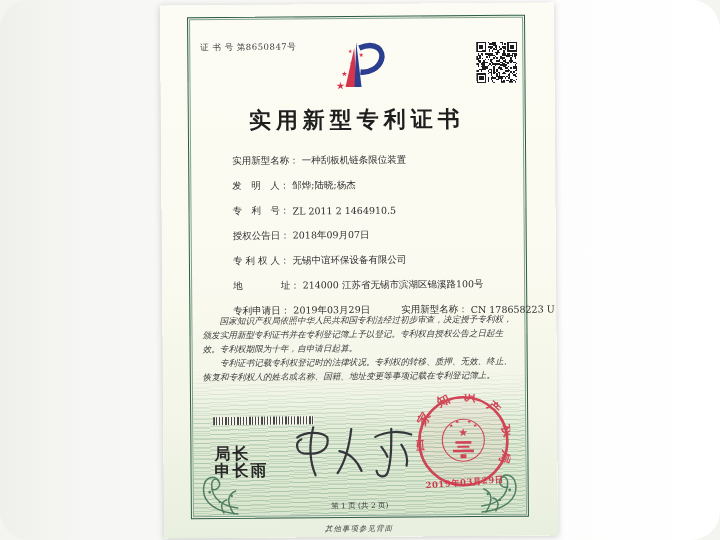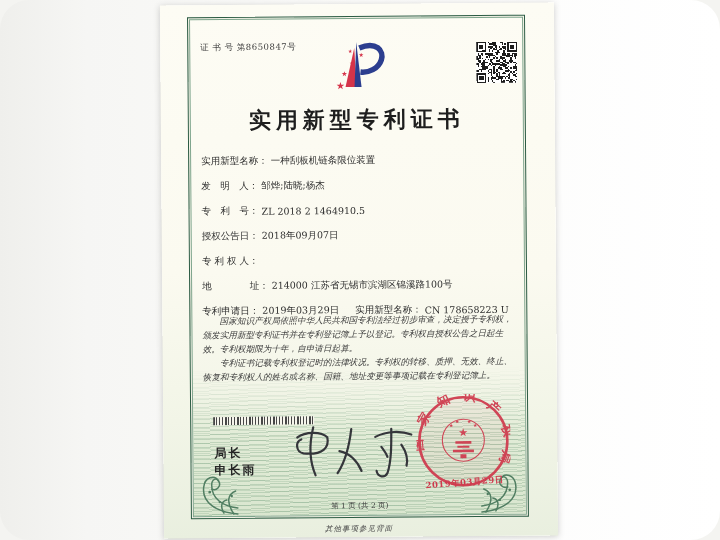--- a/index.html
+++ b/index.html
@@ -25,31 +25,31 @@
          color:#3c3c3c;font-family:"DejaVu Serif","Liberation Serif",serif;}
   .logo{position:absolute;left:50%;top:22px;transform:translateX(-50%);width:62px;height:56px;z-index:2;}
   .qr{position:absolute;right:7px;top:26px;width:41px;height:41px;z-index:2;background:#fff;}
   .qr svg{display:block;width:41px;height:41px;}
   .title{position:absolute;left:0;top:88px;width:100%;margin:0;text-align:center;z-index:2;
          font-size:22px;font-weight:700;letter-spacing:5px;color:#1e1e1e;
          font-family:"DejaVu Serif","Liberation Serif",serif;}
   .rows{position:absolute;left:12px;right:8px;top:131px;z-index:2;
         font-size:9.5px;color:#2f2f2f;font-family:"DejaVu Serif","Liberation Serif",serif;}
   .row{height:25px;display:flex;align-items:center;white-space:nowrap;}
-  .row .lab{color:#2f2f2f;}
+  .row .lab{color:#2f2f2f;margin-left:31px;}
   .row .val{margin-left:3px;}
   .pair2{margin-left:16px;}
   .paras{position:absolute;left:12px;right:10px;top:296px;z-index:2;
          font-size:8.6px;line-height:14px;color:#3d3d3d;font-style:italic;
          font-family:"DejaVu Serif","Liberation Serif",serif;}
   .paras p{margin:0;text-indent:2em;}
   .barcode{position:absolute;left:22px;top:399px;width:101px;height:8px;z-index:2;
          background:repeating-linear-gradient(90deg,#474747 0 2px,#f6f5ec 2px 3px,#474747 3px 4px,
                     #f6f5ec 4px 6px,#474747 6px 7px,#f6f5ec 7px 9px,#474747 9px 10px,#f6f5ec 10px 12px);}
-  .signer{position:absolute;left:23px;top:427px;z-index:2;font-size:12px;line-height:17px;
+  .signer{position:absolute;left:23px;top:427px;z-index:2;font-size:16px;line-height:17px;
          letter-spacing:2px;color:#262626;font-weight:600;
          font-family:"DejaVu Serif","Liberation Serif",serif;}
   .signature{position:absolute;left:88px;top:404px;width:145px;height:62px;z-index:3;}
   .seal{position:absolute;left:225px;top:378px;width:94px;height:94px;z-index:3;opacity:0.93;}
   .seal-date{position:absolute;left:222px;top:461px;width:102px;text-align:center;z-index:4;
          font-size:8.5px;font-weight:700;letter-spacing:0.5px;color:#cf3a4d;
          transform:rotate(-4deg);font-family:"DejaVu Serif","Liberation Serif",serif;}
   .pageinfo{position:absolute;left:0;top:484px;width:100%;text-align:center;z-index:2;
          font-size:7.5px;color:#3f3f3f;font-family:"DejaVu Serif","Liberation Serif",serif;}
   .flourish{position:absolute;bottom:2px;width:46px;height:60px;z-index:1;}
@@ -439,28 +439,29 @@
         <div class="row">
           <span class="lab">实用新型名称：</span>
           <span class="val">一种刮板机链条限位装置</span>
         </div>
         <div class="row">
           <span class="lab">发　明　人：</span>
           <span class="val">邹烨;陆晓;杨杰</span>
         </div>
         <div class="row">
           <span class="lab">专　利　号：</span>
-          <span class="val">ZL 2018 2 1464910.5</span>
+          <span class="val">ZL 2011 2 1464910.5</span>
         </div>
         <div class="row">
           <span class="lab">授权公告日：</span>
           <span class="val">2018年09月07日</span>
         </div>
         <div class="row">
           <span class="lab">专 利 权 人：</span>
+          <span class="val">无锡中谊环保设备有限公司</span>
         </div>
         <div class="row">
           <span class="lab">地　　　　址：</span>
           <span class="val">214000 江苏省无锡市滨湖区锦溪路100号</span>
         </div>
         <div class="row">
           <span class="lab">专利申请日：</span>
           <span class="val">2019年03月29日</span>
           <span class="lab pair2">实用新型名称：</span>
           <span class="val">CN 178658223 U</span>

